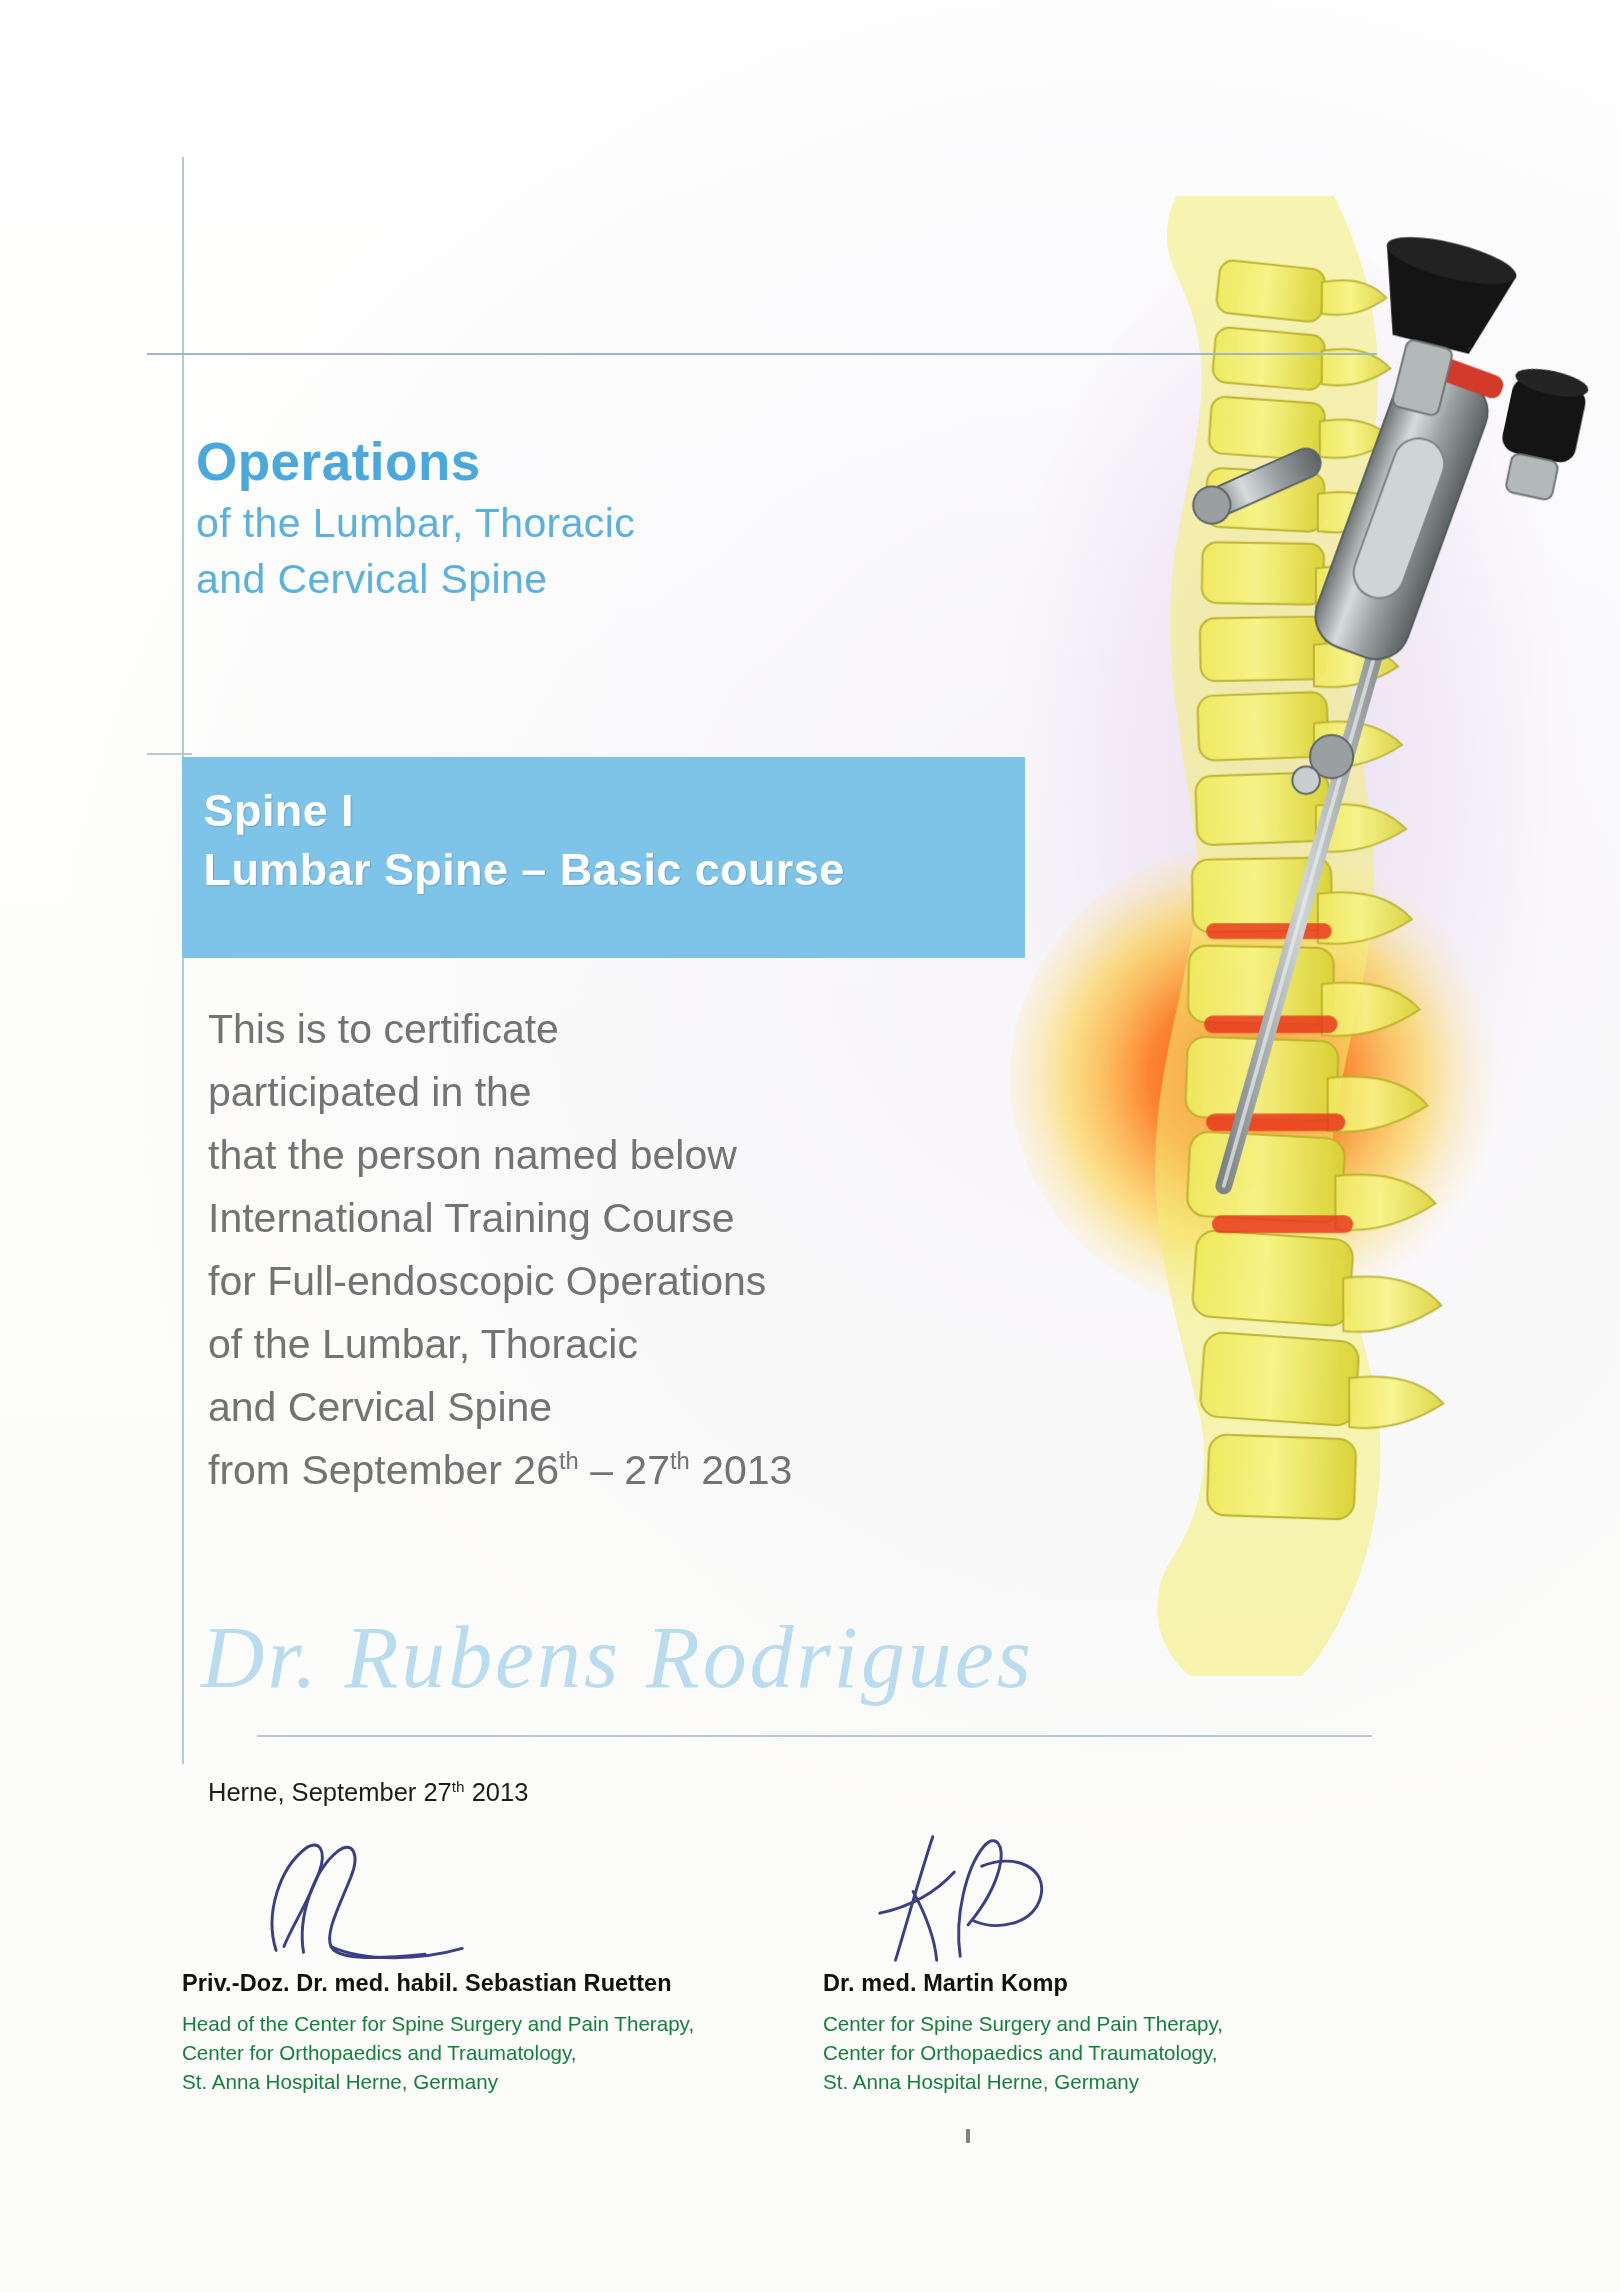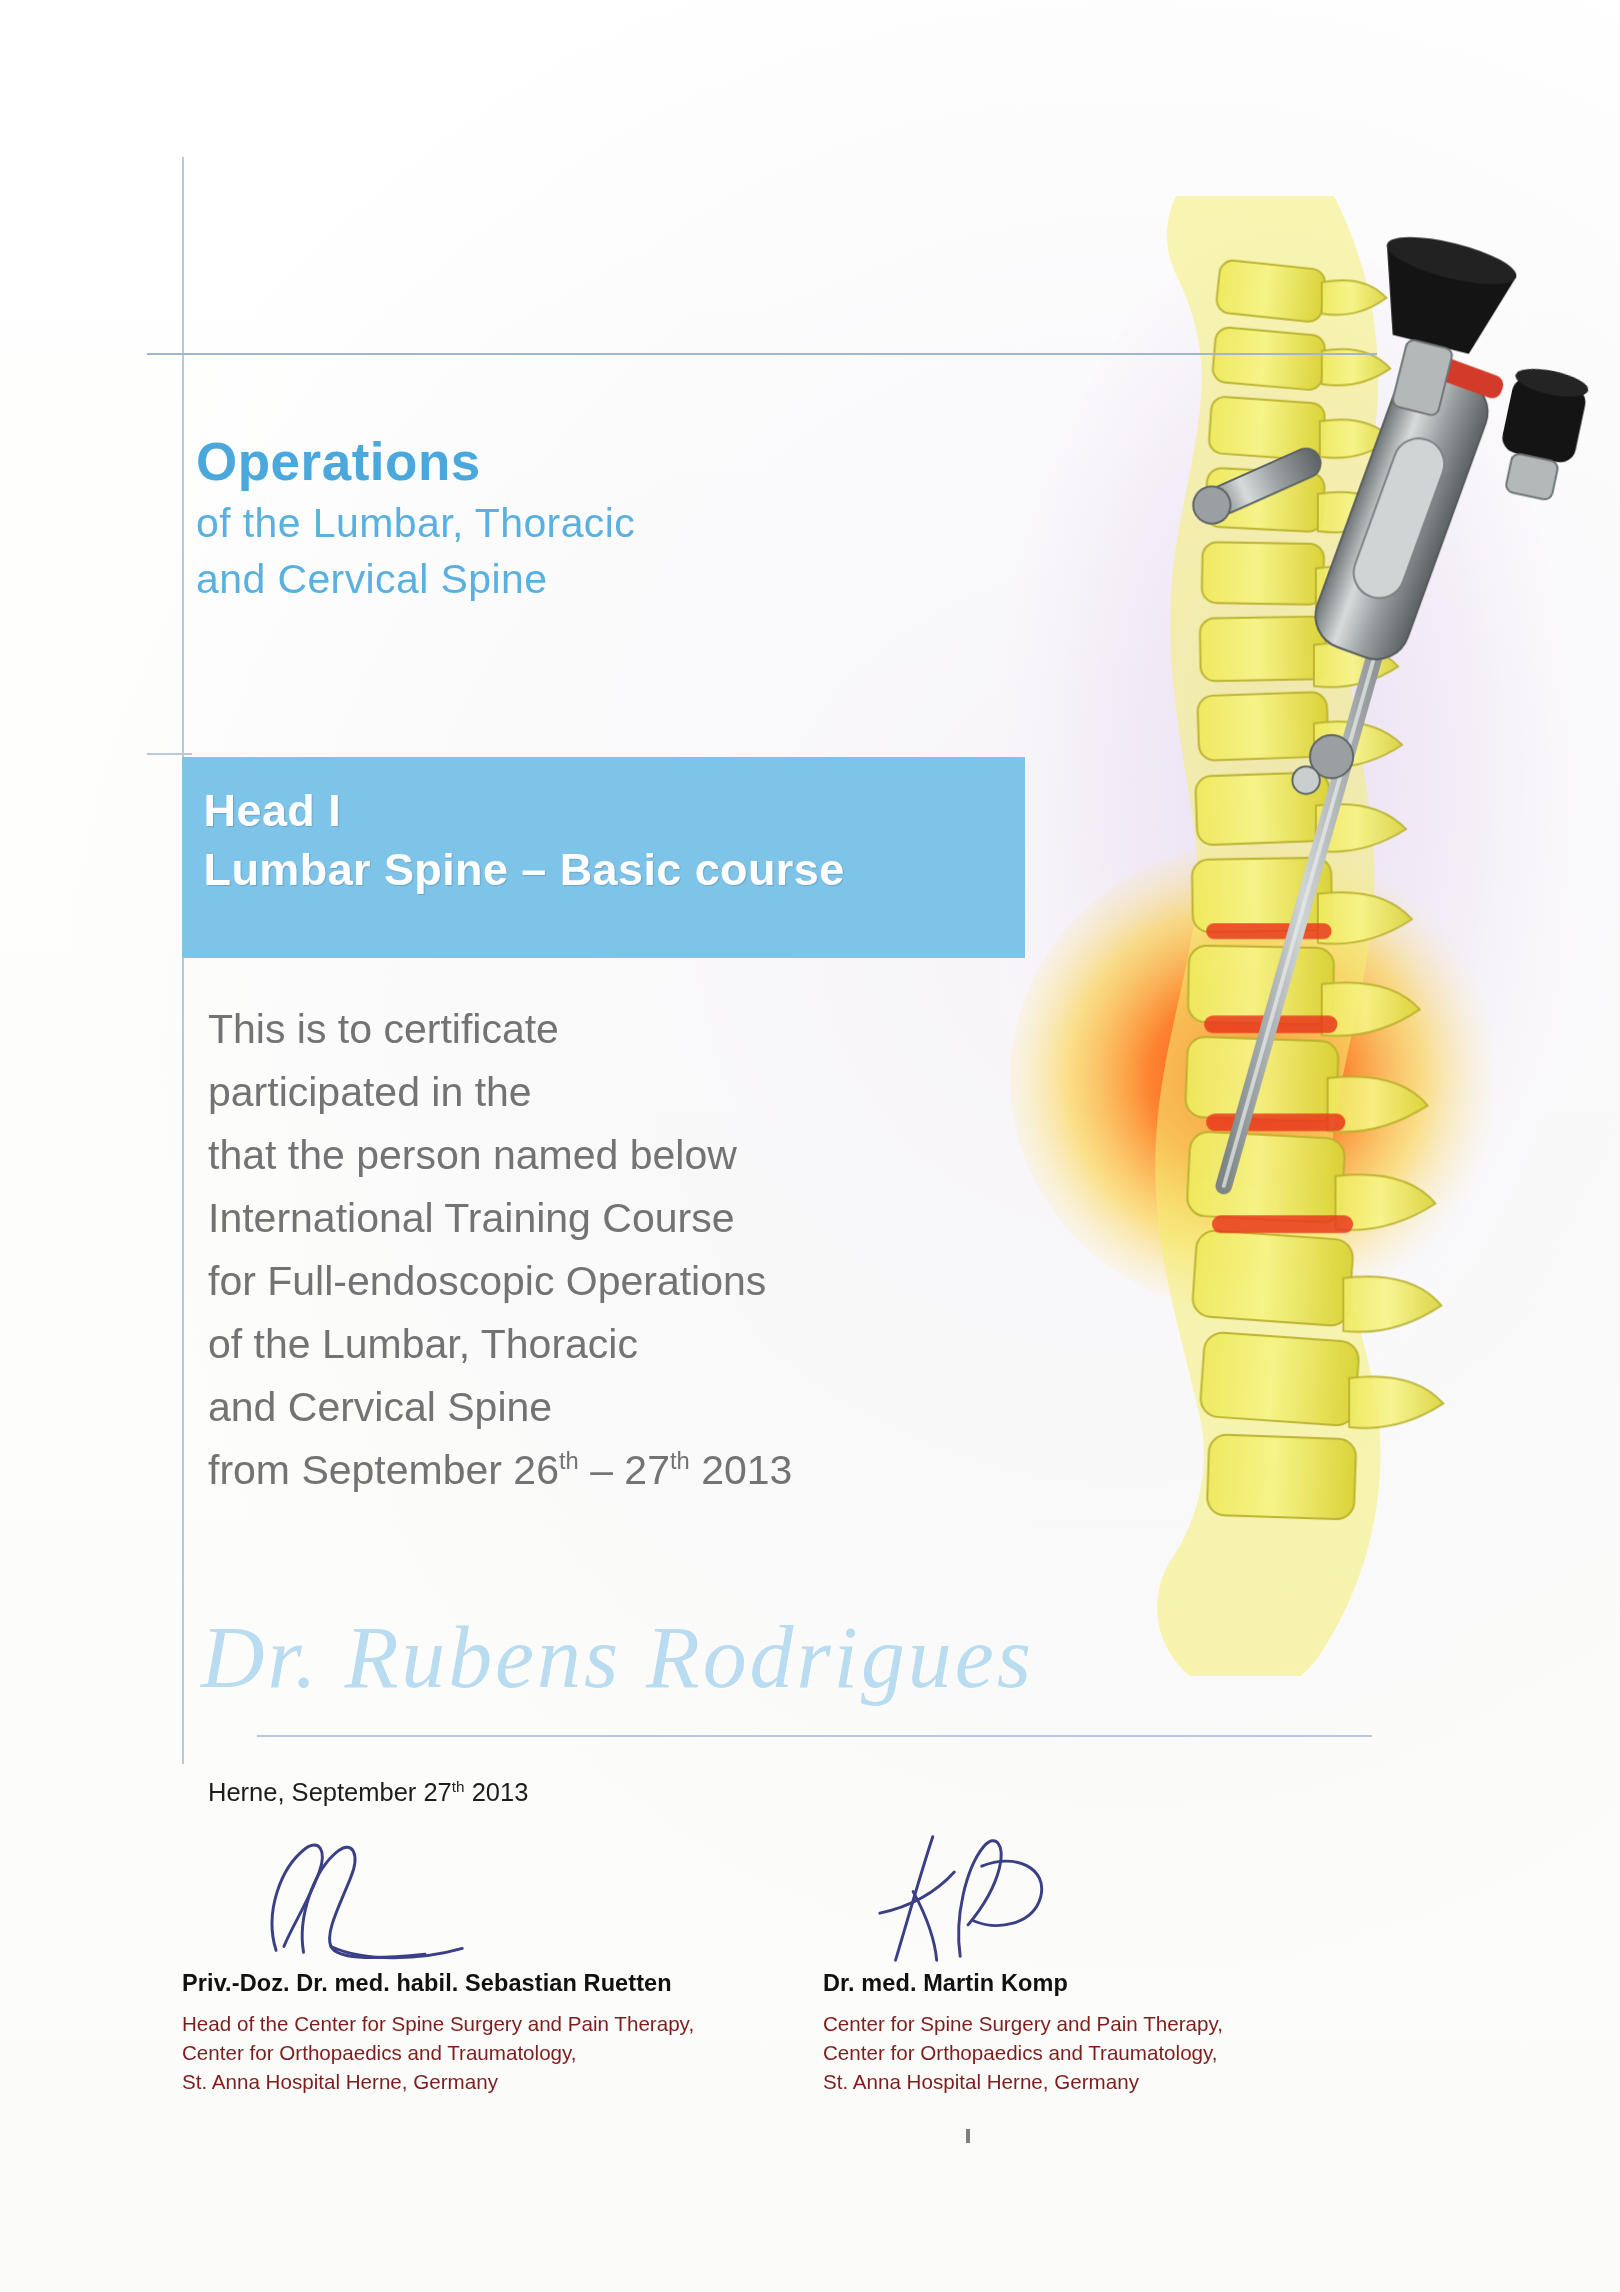--- a/index.html
+++ b/index.html
@@ -193,21 +193,21 @@
     font-size: 23.5px;
     font-weight: 700;
     color: #111111;
     letter-spacing: 0.1px;
     white-space: nowrap;
   }
   .sig-affil {
     margin-top: 11.8px;
     font-size: 20.6px;
     line-height: 29px;
-    color: #7f1d1d;
+    color: #15803d;
   }
 
   
   .dot-artifact {
     position: absolute;
     left: 966px;
     top: 2129px;
     width: 3.9px;
     height: 13.7px;
     background: #555;
@@ -355,21 +355,21 @@
 
   <div class="title-underline"></div>
 
   <div class="subtitle">
     <div class="big">Operations</div>
     <div class="small">of the Lumbar, Thoracic</div>
     <div class="small">and Cervical Spine</div>
   </div>
 
   <div class="module-banner">
-    <div class="line">Head I</div>
+    <div class="line">Spine I</div>
     <div class="line">Lumbar Spine – Basic course</div>
   </div>
 
   <div class="body-text">
     <div class="ln">This is to certificate</div>
     <div class="ln">participated in the</div>
     <div class="ln">that the person named below</div>
     <div class="ln">International Training Course</div>
     <div class="ln">for Full-endoscopic Operations</div>
     <div class="ln">of the Lumbar, Thoracic</div>

